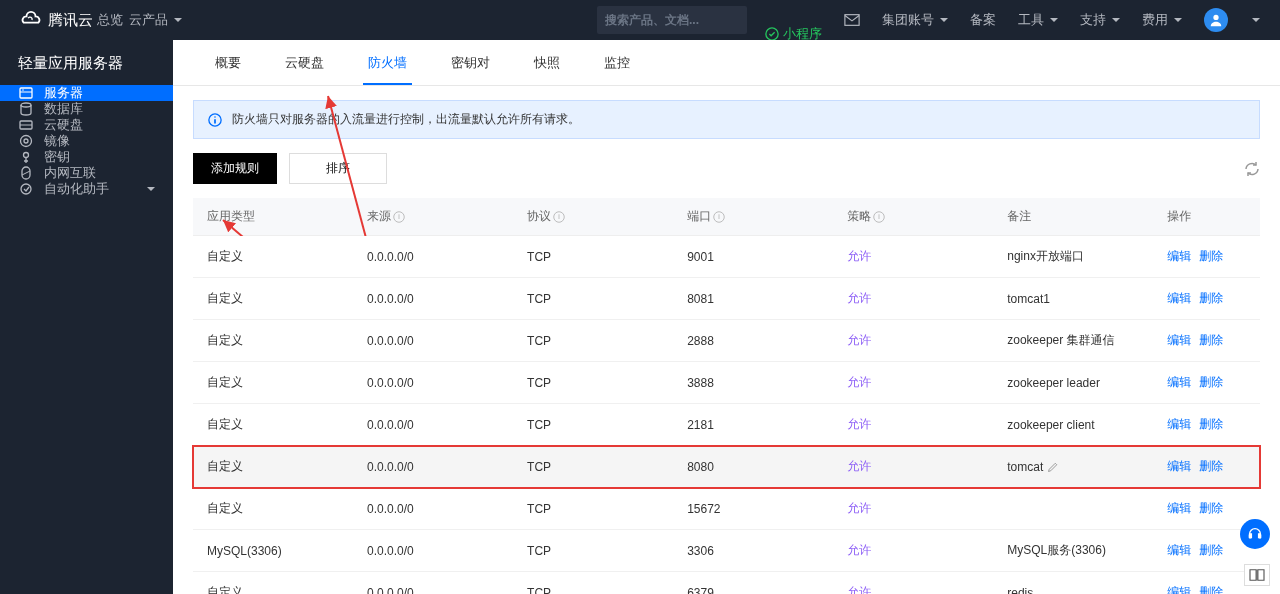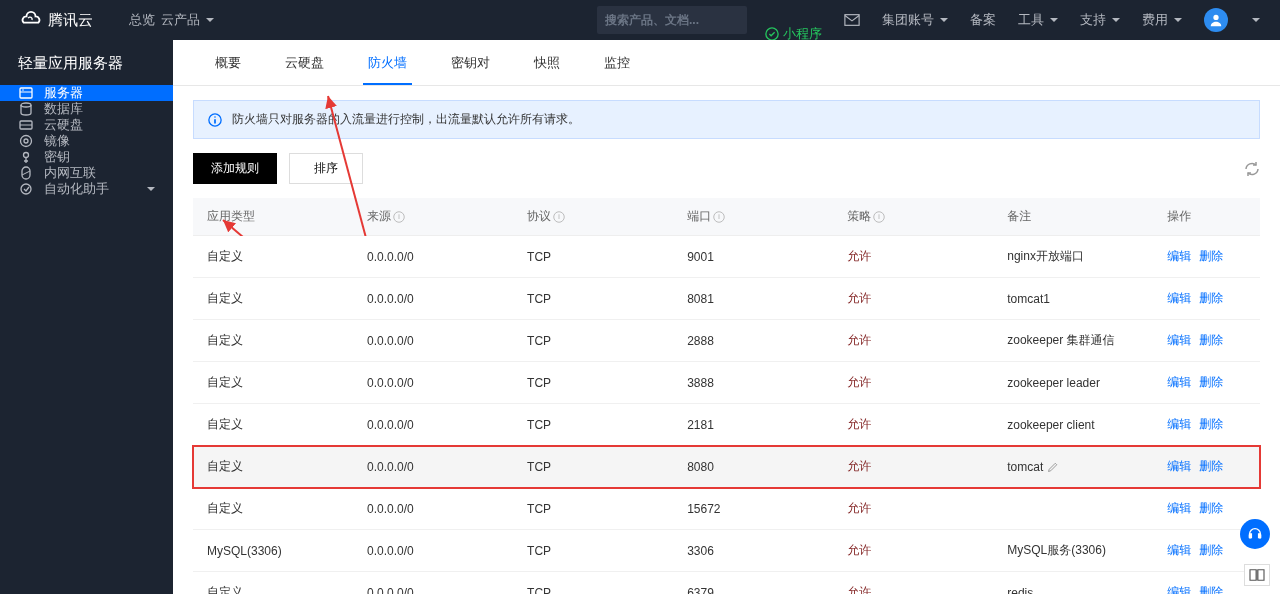--- a/index.html
+++ b/index.html
@@ -1,20 +1,20 @@
 <!DOCTYPE html>
 <html><head>
   <meta charset="utf-8">
   <style>
     * { margin: 0; padding: 0; box-sizing: border-box; }
     body { font-family: -apple-system, "PingFang SC", "Microsoft YaHei", sans-serif; font-size: 13px; color: #333; background: #f5f5f5; width: 1280px; height: 594px; overflow: hidden; }
     
     
     .topnav { height: 40px; background: #1c2431; display: flex; align-items: center; color: #b4b8c0; padding: 0 20px; }
-    .logo { display: flex; align-items: center; color: #fff; margin-right: 36px; }
+    .logo { display: flex; align-items: center; color: #fff; margin-right: 4px; }
     .logo-icon { width: 22px; height: 18px; margin-right: 6px; }
     .logo-text { font-size: 15px; font-weight: 500; }
     .topnav-left { display: flex; align-items: center; gap: 6px; }
     .topnav-item { cursor: pointer; font-size: 13px; display: flex; align-items: center; gap: 4px; }
     .topnav-spacer { flex: 1; }
     .search-wrap { background: #2a3241; border-radius: 2px; height: 28px; width: 150px; display: flex; align-items: center; padding: 0 8px; margin-right: 18px; }
     .search-input { background: transparent; border: none; outline: none; color: #fff; font-size: 12px; flex: 1; font-weight: bold; }
     .search-input::placeholder { color: #6b7585; }
     .search-icon { width: 14px; height: 14px; color: #6b7585; }
     .topnav-right { display: flex; align-items: center; gap: 22px; }
@@ -40,28 +40,28 @@
     .tab { padding: 14px 22px 13px; cursor: pointer; font-size: 13px; position: relative; }
     .tab.active { color: #006eff; }
     .tab.active::after { content: ""; position: absolute; bottom: 0; left: 20%; right: 20%; height: 2px; background: #006eff; }
     
     .content { flex: 1; padding: 14px 20px; background: #fff; overflow-y: auto; position: relative; }
     .info-bar { background: #e7f1ff; border: 1px solid #c7dcff; padding: 10px 14px; display: flex; align-items: center; gap: 10px; color: #333; margin-bottom: 14px; font-size: 12px; }
     .info-icon { width: 14px; height: 14px; color: #006eff; flex-shrink: 0; }
     
     .action-row { display: flex; align-items: center; gap: 12px; margin-bottom: 14px; }
     .btn-primary { background: #000000; color: #fff; border: none; padding: 7px 18px; cursor: pointer; font-size: 12px; }
-    .btn-secondary { background: #fff; border: 1px solid #ddd; padding: 6px 24px; cursor: pointer; font-size: 12px; }
+    .btn-secondary { background: #fff; border: 1px solid #ddd; padding: 6px 36px; cursor: pointer; font-size: 12px; }
     .refresh-icon { margin-left: auto; width: 16px; height: 16px; color: #999; cursor: pointer; }
     
     .table { width: 100%; border-collapse: collapse; }
     .table th { text-align: left; padding: 10px 14px; font-weight: 400; color: #666; background: #f7f8fa; font-size: 12px; border-bottom: 1px solid #eee; }
     .table td { padding: 12px 14px; font-size: 12px; border-bottom: 1px solid #f0f0f0; }
     .th-icon { width: 12px; height: 12px; display: inline-block; vertical-align: middle; color: #aaa; margin-left: 2px; }
-    .policy-allow { color: #7f1d1d; }
+    .policy-allow { color: #8b5cf6; }
     .link { color: #006eff; cursor: pointer; margin-right: 8px; }
     .edit-pen { width: 12px; height: 12px; color: #999; margin-left: 4px; display: inline-block; vertical-align: middle; }
     .table tr.highlight { outline: 2px solid #e53935; outline-offset: -1px; background: #f5f5f5; }
     
     
     .ann-overlay { position: absolute; inset: 0; pointer-events: none; }
     .arrow { stroke: #e53935; stroke-width: 2; fill: none; }
     .arrowhead { fill: #e53935; }
     
     .float-btn { position: fixed; right: 10px; width: 30px; height: 30px; border-radius: 50%; background: #006eff; color: #fff; display: flex; align-items: center; justify-content: center; cursor: pointer; }

